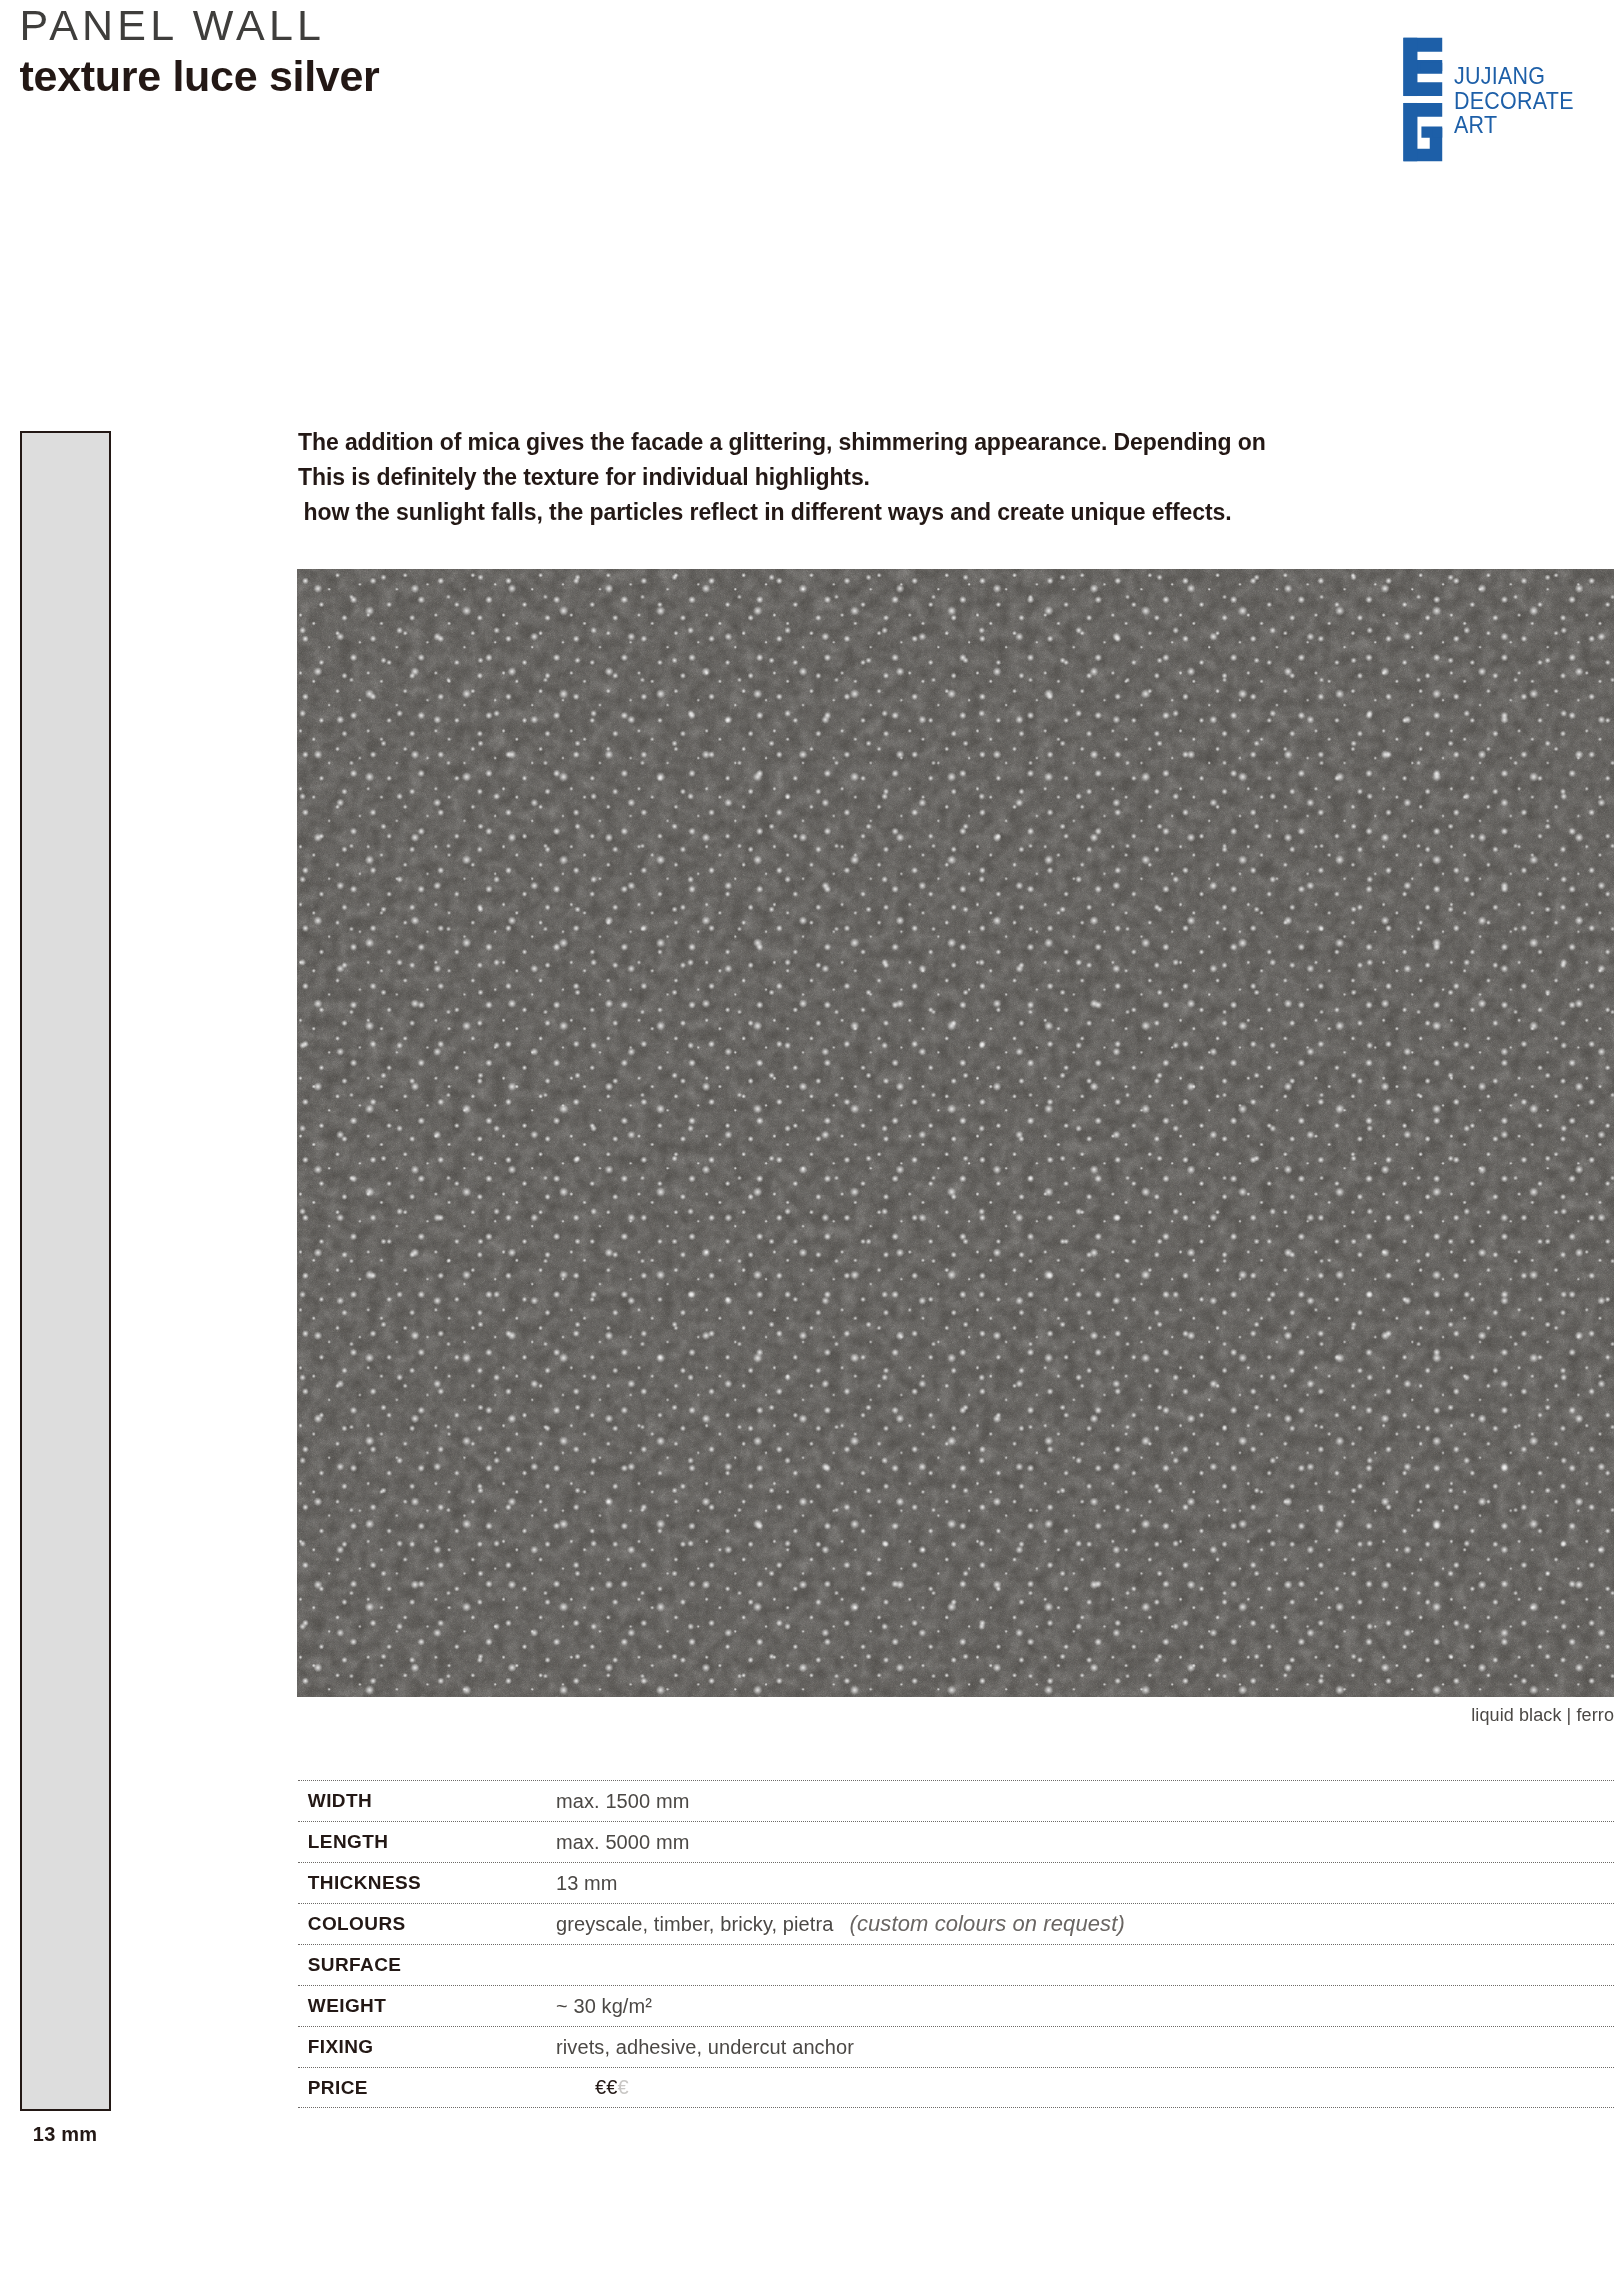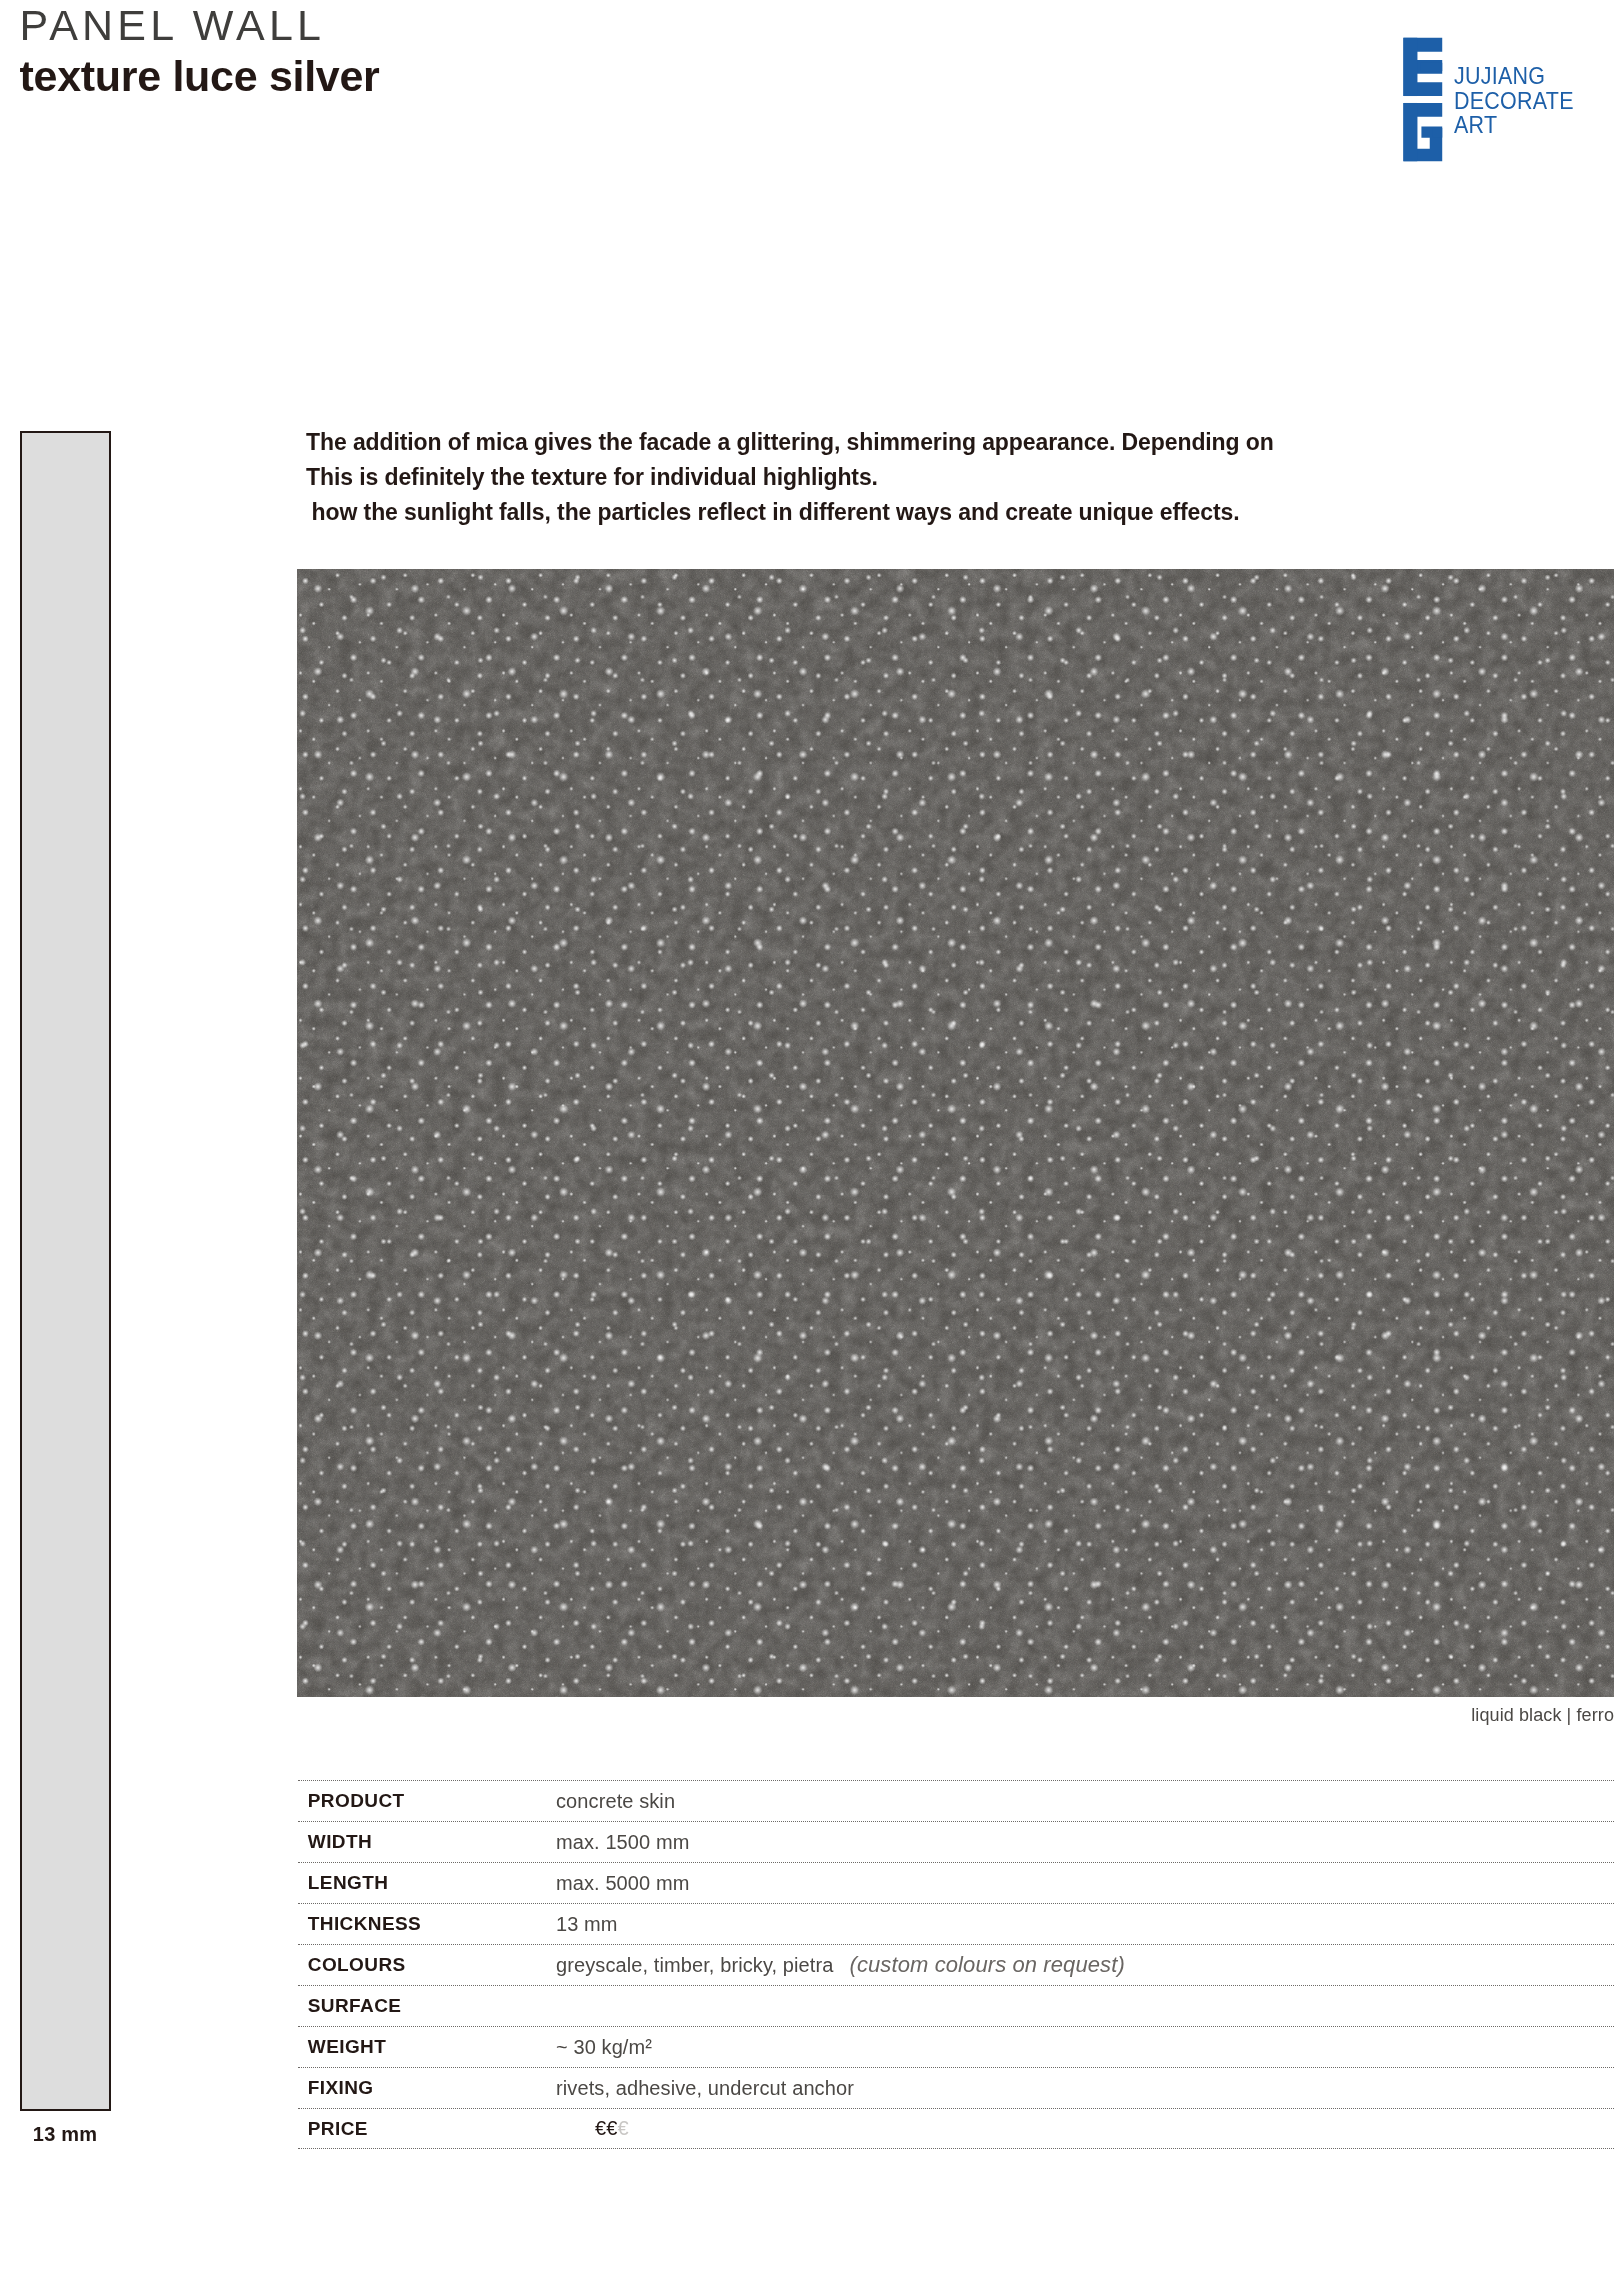--- a/index.html
+++ b/index.html
@@ -100,21 +100,21 @@
     text-align: center;
     font-size: 20px;
     font-weight: bold;
     color: #231815;
     letter-spacing: 0.2px;
   }
 
   
   .intro {
     position: absolute;
-    left: 306px;
+    left: 298px;
     top: 425px;
     width: 1263px;
     font-size: 23px;
     font-weight: bold;
     color: #231815;
     line-height: 1.52;
     letter-spacing: -0.1px;
   }
   .intro-line { display: block; white-space: nowrap; }
   .intro-line.indent { padding-left: 5.6px; }
@@ -271,24 +271,20 @@
     <rect width="1887" height="1617" filter="url(#grain)" opacity="0.72" style="mix-blend-mode:overlay"></rect>
     <rect width="1887" height="1617" fill="url(#sparkles)" opacity="0.9"></rect>
     <rect width="1887" height="1617" fill="url(#sparkles2)" opacity="0.85"></rect>
   </svg>
 </div>
 
 <div class="image-caption">liquid black | ferro</div>
 
 <div class="spec-table">
 
-  <div class="spec-row">
-    <div class="spec-label">PRODUCT</div>
-    <div class="spec-value">concrete skin</div>
-  </div>
 
   <div class="spec-row">
     <div class="spec-label">WIDTH</div>
     <div class="spec-value">max. 1500 mm</div>
   </div>
 
   <div class="spec-row">
     <div class="spec-label">LENGTH</div>
     <div class="spec-value">max. 5000 mm</div>
   </div>

